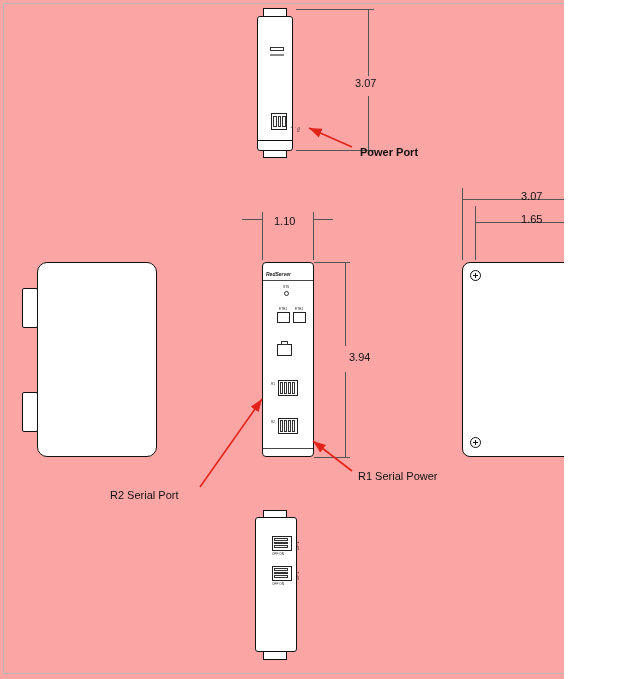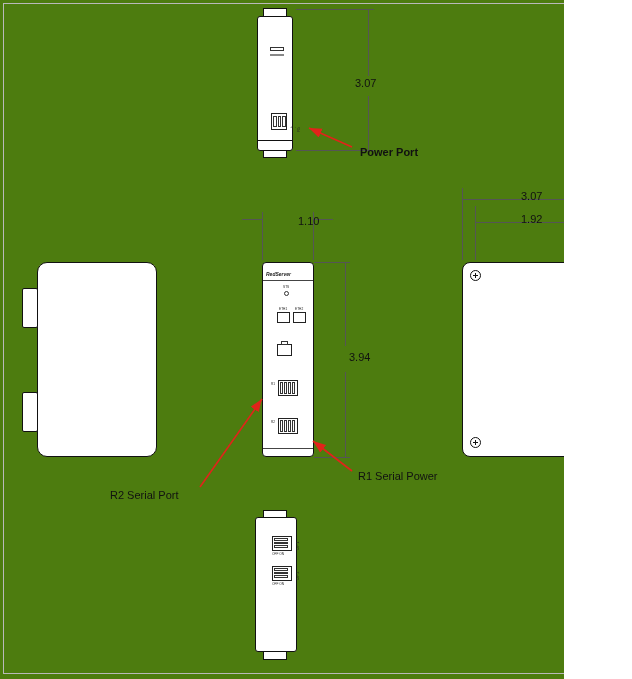--- a/index.html
+++ b/index.html
@@ -1,17 +1,17 @@
 <!DOCTYPE html>
 <html><head>
 <meta charset="utf-8">
 <style>
   html,body{margin:0;padding:0;background:#ffffff;}
   body{font-family:"Liberation Sans", sans-serif;}
-  #page{position:relative;width:564px;height:679px;background:#4d7c0f;overflow:hidden;}
+  #page{position:relative;width:564px;height:679px;background:#fca5a5;overflow:hidden;}
   .frame{position:absolute;left:3px;top:3px;width:624px;height:671px;border:1px solid #b9b9b9;box-sizing:border-box;}
   .lbl{position:absolute;font-size:11px;color:#111;white-space:nowrap;}
   .dim{position:absolute;font-size:11px;color:#111;white-space:nowrap;}
   .line{position:absolute;background:#111;}
   .hl{height:1px;}
   .vl{width:1px;}
   .dev{position:absolute;border:1.4px solid #111;background:#fff;box-sizing:border-box;}
   .devr{border-radius:8px;}
   .tiny{position:absolute;border:0.8px solid #333;background:#fff;box-sizing:border-box;}
   .conn{position:absolute;border:1px solid #222;background:#fff;box-sizing:border-box;}
@@ -94,21 +94,21 @@
     <div class="tiny" style="left:284px;top:420px;width:3px;height:12px;"></div>
     <div class="tiny" style="left:288px;top:420px;width:3px;height:12px;"></div>
     <div class="tiny" style="left:292px;top:420px;width:3px;height:12px;"></div>
   </div>
 
   <div>
     <div class="vl line" style="left:262px;top:212px;height:48px;background:#555;"></div>
     <div class="vl line" style="left:313px;top:212px;height:48px;background:#555;"></div>
     <div class="hl line" style="left:242px;top:219px;width:20px;background:#555;"></div>
     <div class="hl line" style="left:313px;top:219px;width:20px;background:#555;"></div>
-    <div class="dim" style="left:274px;top:215px;margin-left:24px;">1.10</div>
+    <div class="dim" style="left:274px;top:215px;">1.10</div>
   </div>
 
   <div>
     <div class="hl line" style="left:314px;top:262px;width:36px;background:#555;"></div>
     <div class="hl line" style="left:314px;top:457px;width:36px;background:#555;"></div>
     <div class="vl line" style="left:345px;top:262px;height:84px;background:#555;"></div>
     <div class="vl line" style="left:345px;top:372px;height:85px;background:#555;"></div>
     <div class="dim" style="left:336px;top:351px;margin-left:13px;">3.94</div>
   </div>
 
@@ -137,21 +137,21 @@
   <div>
     <div class="vl line" style="left:462px;top:188px;height:72px;background:#555;"></div>
     <div class="vl line" style="left:604px;top:188px;height:72px;background:#555;"></div>
     <div class="hl line" style="left:462px;top:199px;width:142px;background:#555;"></div>
     <div class="dim" style="left:521px;top:190px;">3.07</div>
   </div>
   <div>
     <div class="vl line" style="left:475px;top:206px;height:54px;background:#555;"></div>
     <div class="vl line" style="left:591px;top:206px;height:54px;background:#555;"></div>
     <div class="hl line" style="left:475px;top:222px;width:116px;background:#555;"></div>
-    <div class="dim" style="left:521px;top:213px;">1.92</div>
+    <div class="dim" style="left:521px;top:213px;">1.65</div>
   </div>
 
   <div>
     <div class="dev" style="left:263px;top:510px;width:24px;height:8px;"></div>
     <div class="dev devr" style="left:255px;top:517px;width:42px;height:135px;border-radius:3px;"></div>
     <div class="dev" style="left:263px;top:651px;width:24px;height:9px;"></div>
 
     <div class="conn" style="left:272px;top:536px;width:20px;height:15px;"></div>
     <div class="tiny" style="left:274px;top:538px;width:14px;height:2.6px;"></div>
     <div class="tiny" style="left:274px;top:541.5px;width:14px;height:2.6px;"></div>

